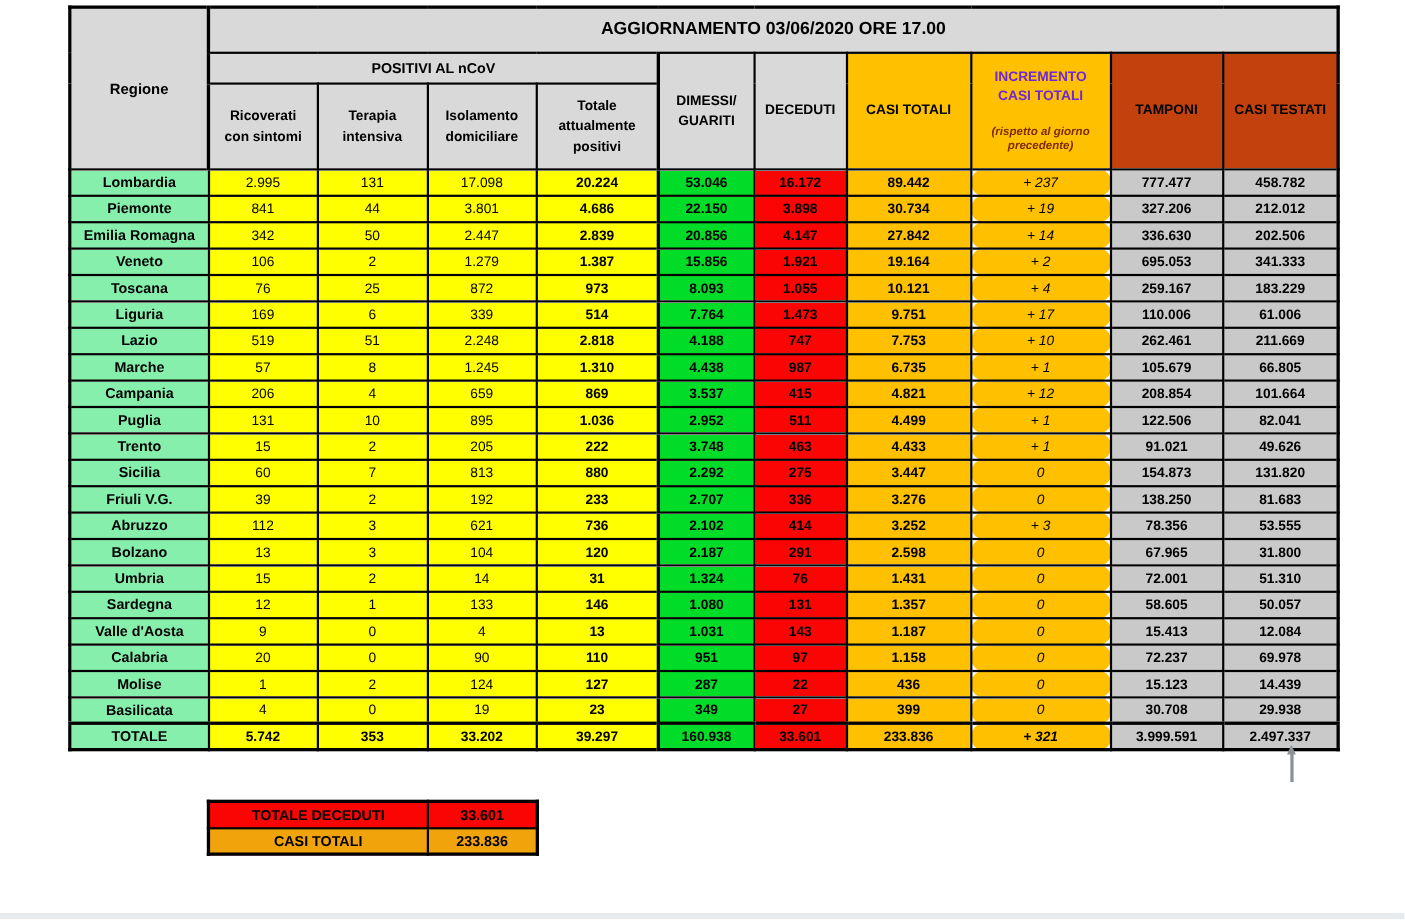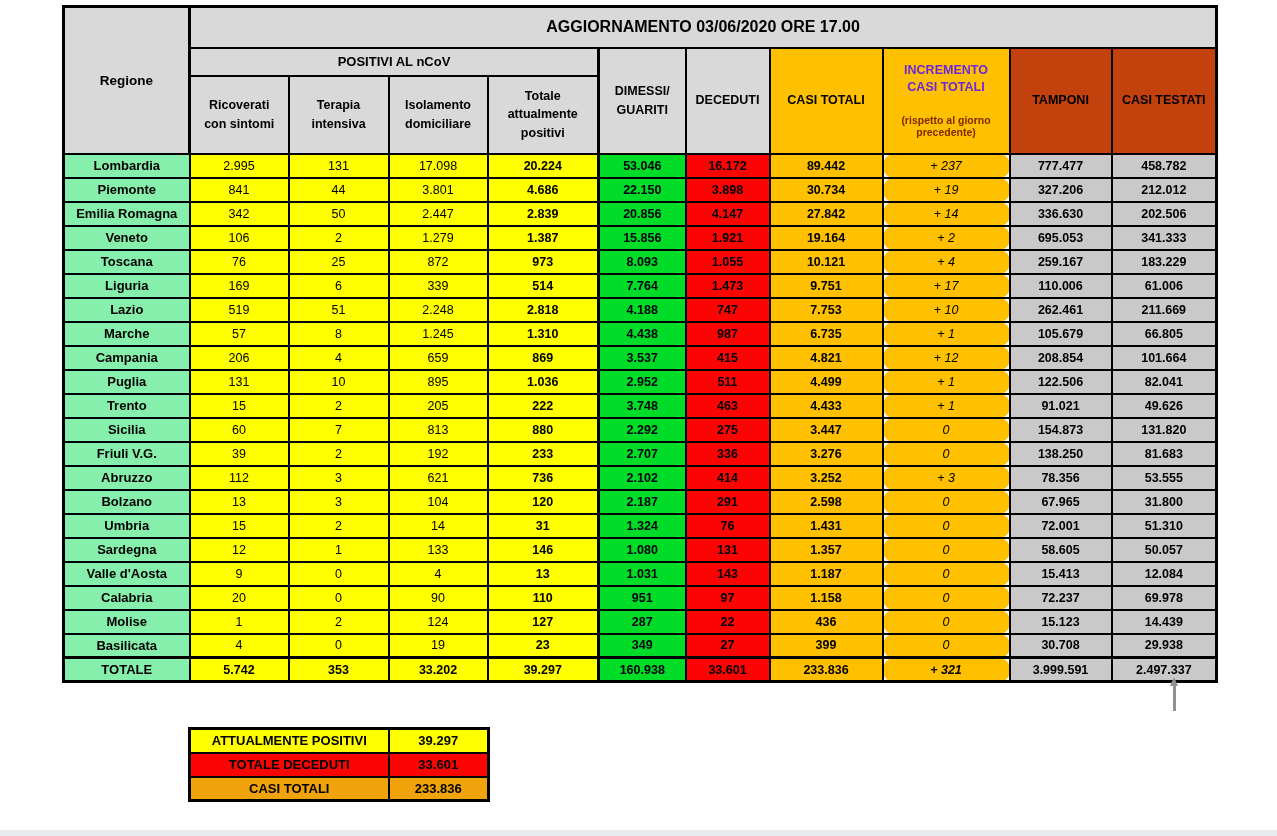--- a/index.html
+++ b/index.html
@@ -21,21 +21,21 @@
   tbody tr { height:24px; }
 
   .h-light  { background:#D9D9D9; }
   .h-orange { background:#FFC000; }
   .h-gray   { background:#c2410c; }
   .h-title   { font-size:16px; font-weight:700; }
   .h-regione { font-size:13.5px; font-weight:700; background:#D9D9D9; }
   .h-group   { font-size:13px; font-weight:700; }
   .h-sub     { font-size:12.5px; font-weight:700; white-space:pre-line; line-height:1.45; }
   .h-incr-main { color:#6d28d9; font-weight:700; font-size:12.5px; white-space:pre-line; line-height:1.35; display:block; }
-  .h-incr-sub  { color:#7F2A00; font-size:10.5px; white-space:pre-line; line-height:1.2; display:block; margin-top:18px; }
+  .h-incr-sub  { color:#7F2A00; font-style:italic; font-size:10.5px; white-space:pre-line; line-height:1.2; display:block; margin-top:18px; }
 
   tbody td { font-size:12.5px; }
   .c-region { background:#86efac; font-weight:700; font-size:13px; }
   .c-yellow { background:#FFFF00; }
   .c-green  { background:#00DC28; }
   .c-red    { background:#FB0404; }
   .c-orange { background:#FFC000; }
   .c-gray   { background:#C9C9C9; }
   .c-bold   { font-weight:700; }
   .c-italic { font-style:italic;border-radius:11px; }
@@ -403,24 +403,20 @@
           <td class="c-orange c-bold">233.836</td>
           <td class="c-orange c-italic">+ 321</td>
           <td class="c-gray c-bold">3.999.591</td>
           <td class="c-gray c-bold">2.497.337</td>
         </tr>
       </tbody>
   </table>
 
   <table class="summary">
     <tbody>
-      <tr class="sy">
-        <td class="s-label">ATTUALMENTE POSITIVI</td>
-        <td class="s-value">39.297</td>
-      </tr>
       <tr class="sr">
         <td class="s-label">TOTALE DECEDUTI</td>
         <td class="s-value">33.601</td>
       </tr>
       <tr class="so">
         <td class="s-label">CASI TOTALI</td>
         <td class="s-value">233.836</td>
       </tr>
     </tbody>
   </table>

